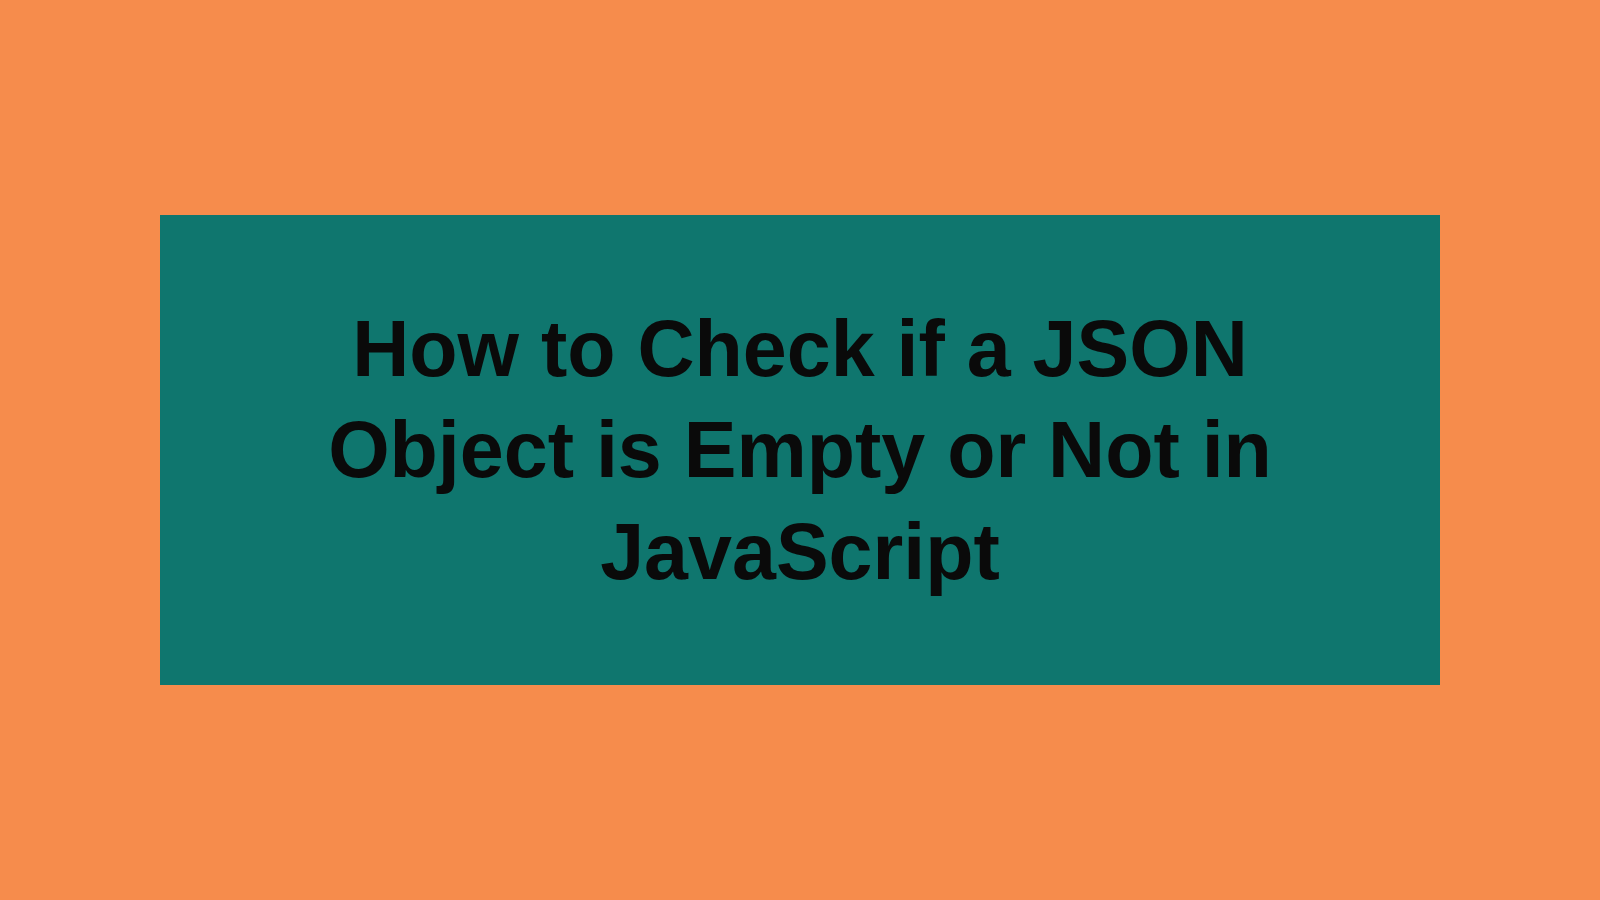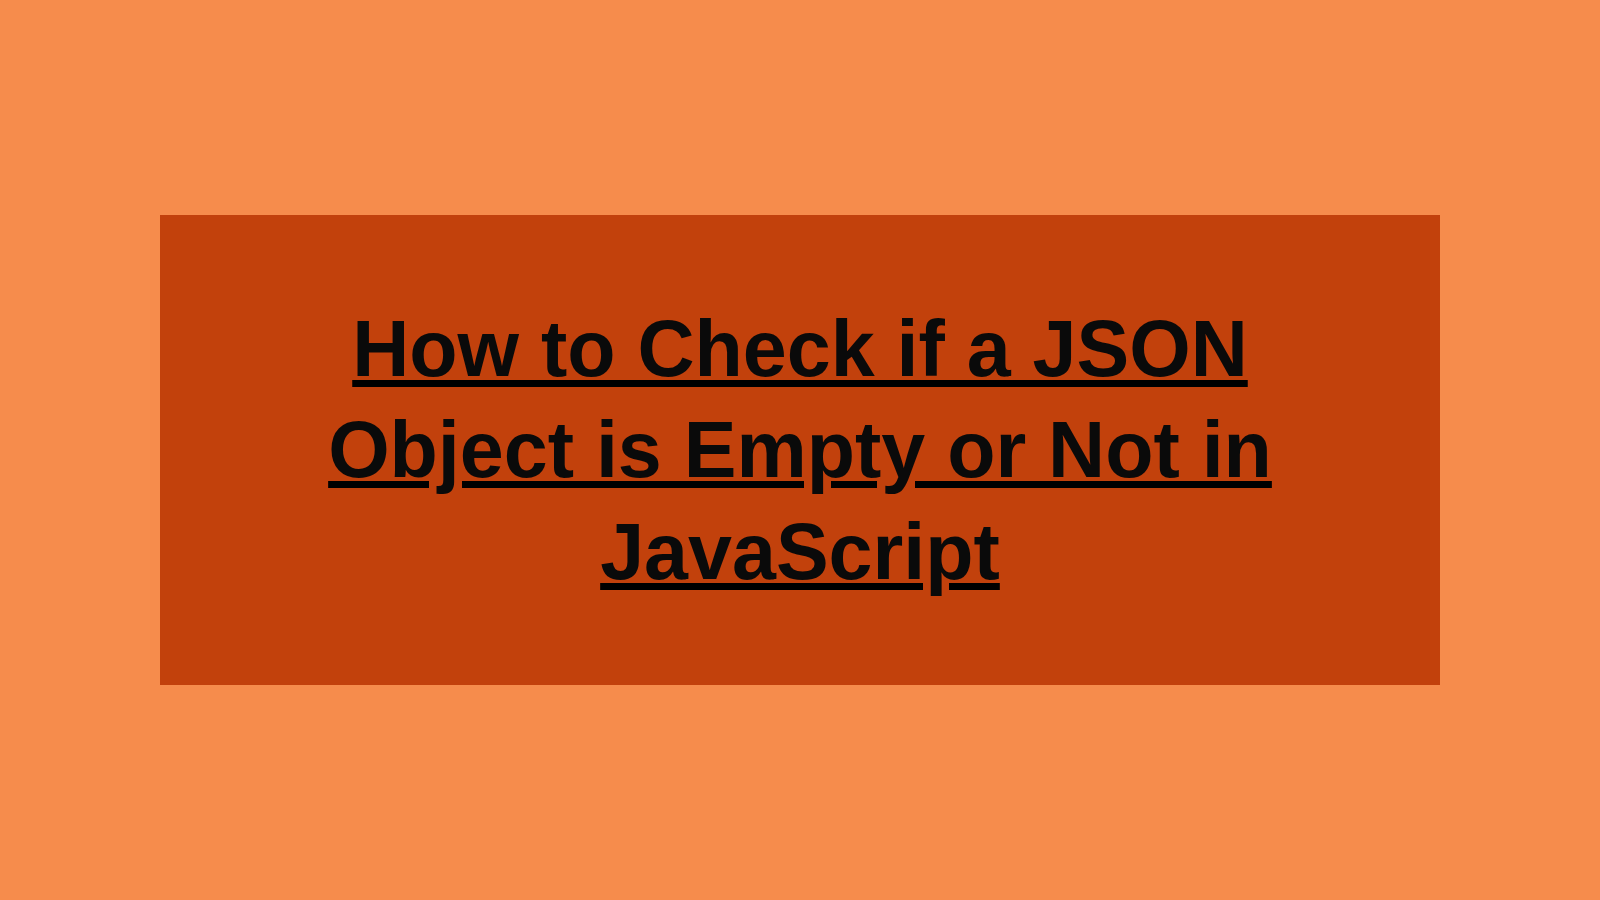--- a/index.html
+++ b/index.html
@@ -10,28 +10,27 @@
     body {
       width: 1600px;
       height: 900px;
       background-color: #f68c4c;
       display: flex;
       align-items: center;
       justify-content: center;
       overflow: hidden;
     }
     .card {
-      background-color: #c2410c;
+      background-color: #0f766e;
       width: 1280px;
       height: 470px;
       display: flex;
       align-items: center;
       justify-content: center;
       padding: 40px 80px;
-      text-decoration: underline;
     }
     .title {
       font-family: "Futura", "Trebuchet MS", "Arial", sans-serif;
       font-weight: 700;
       font-size: 79px;
       line-height: 1.28;
       text-align: center;
       color: #0a0a0a;
       letter-spacing: 0px;
     }

